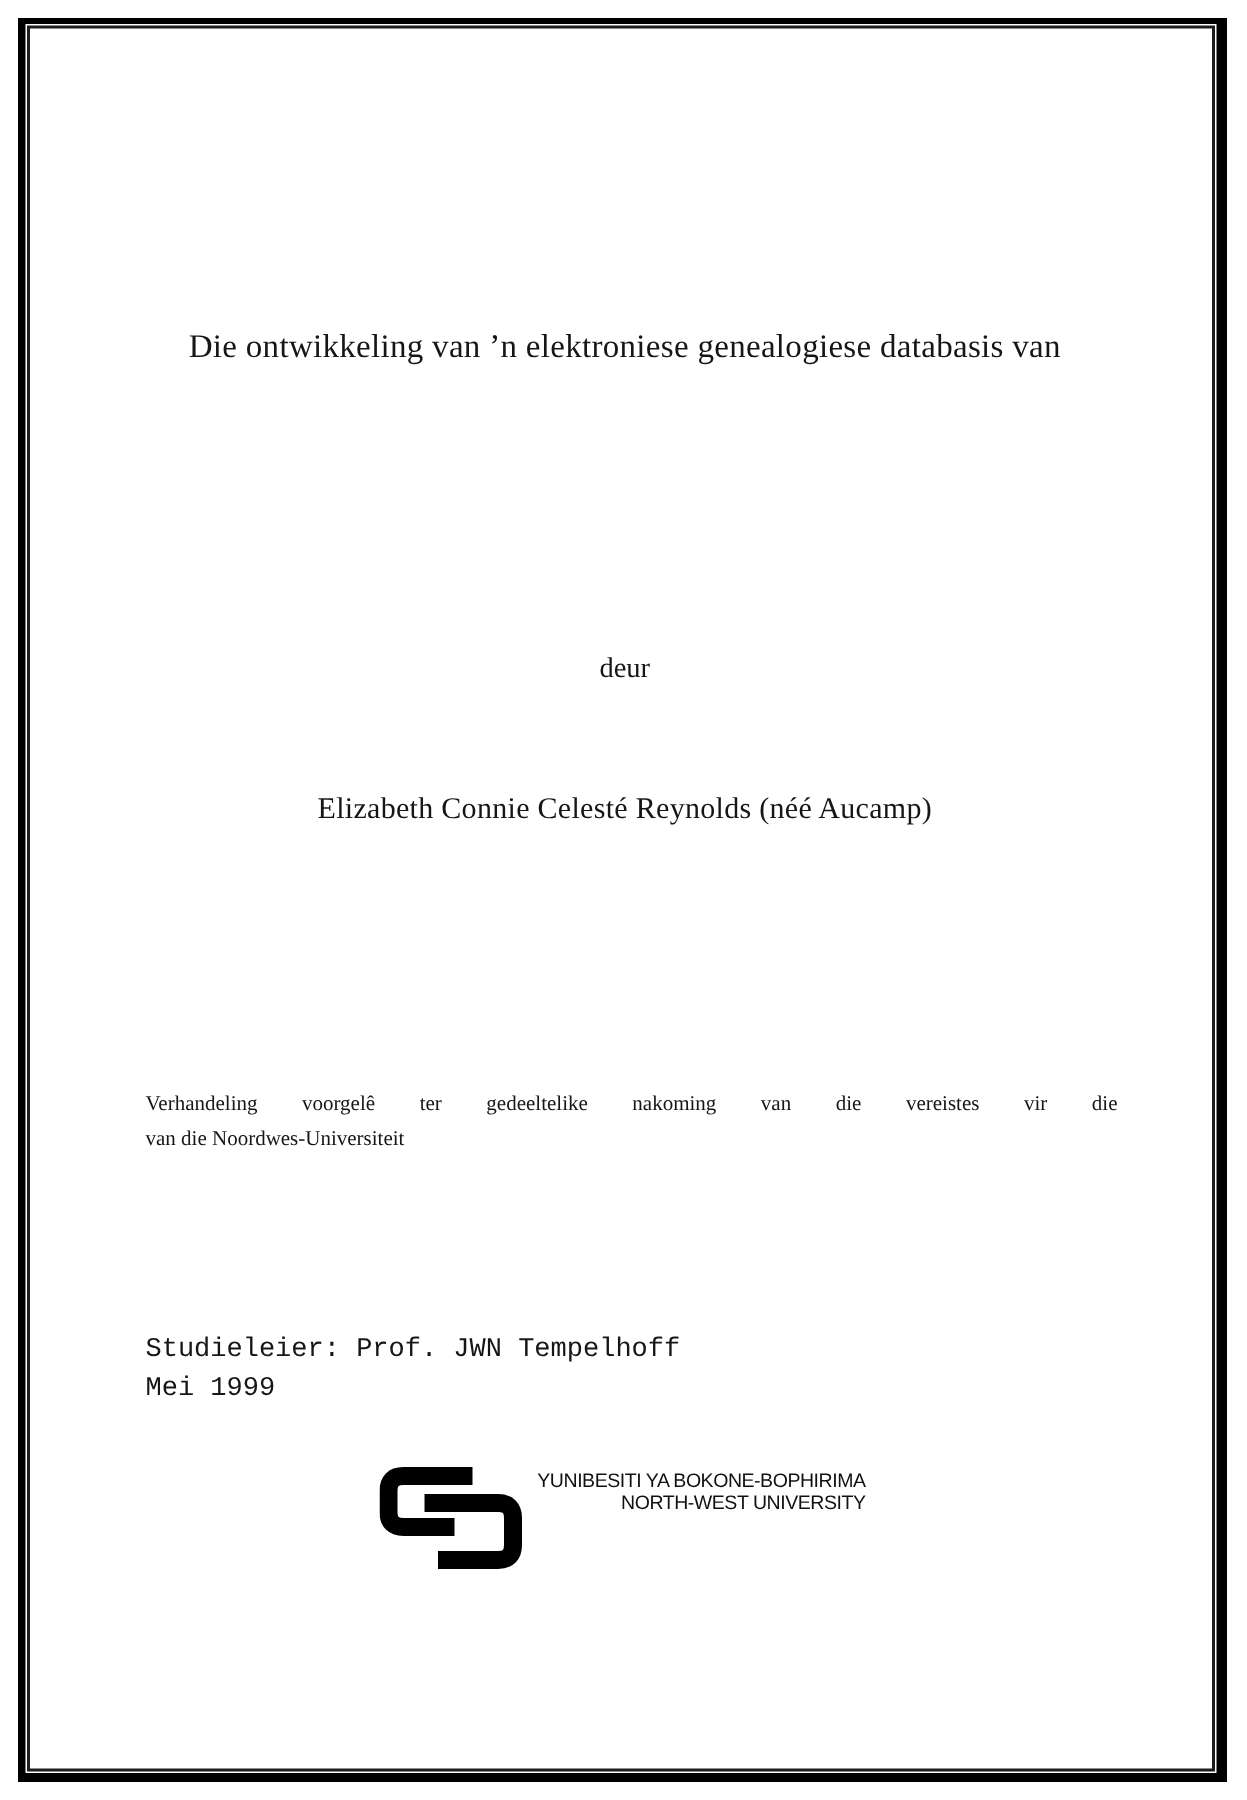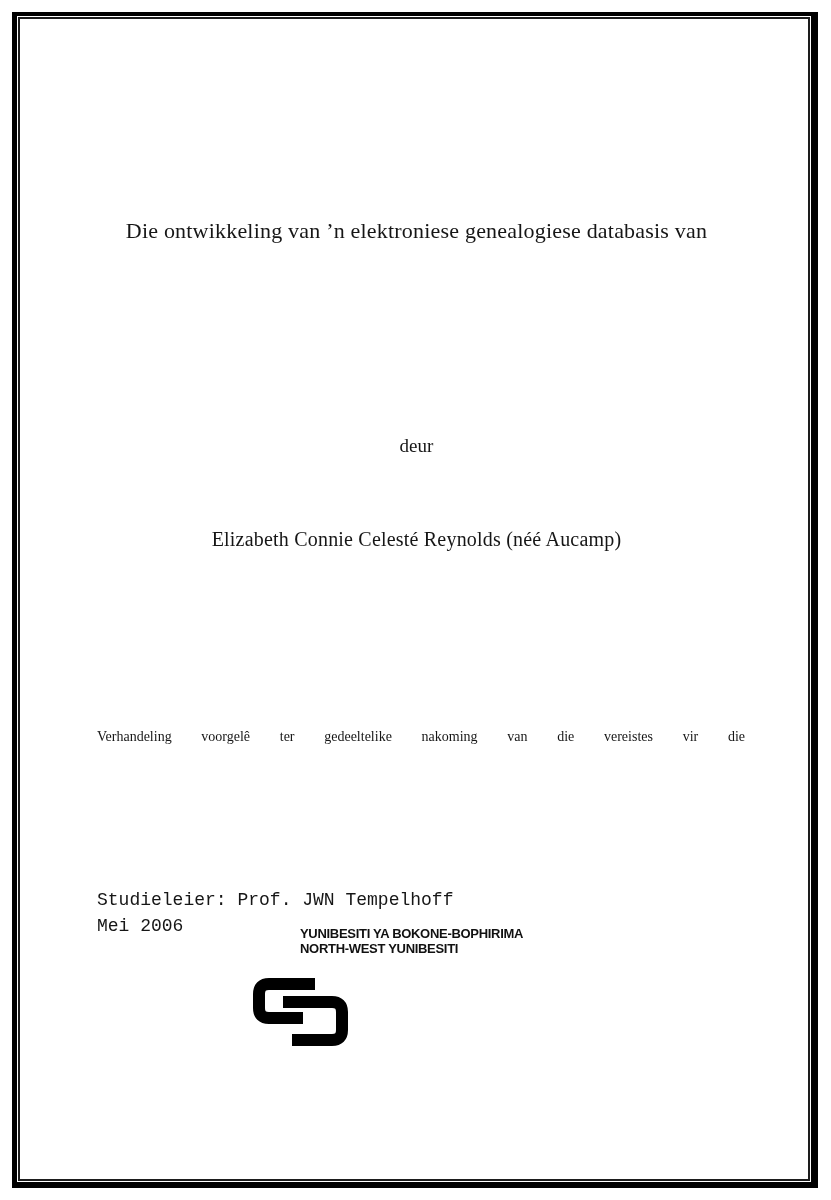--- a/index.html
+++ b/index.html
@@ -55,24 +55,24 @@
   .supervisor {
     top:887px; left:97px;
     font-size:18px;
     line-height:26px;
     font-family:Liberation Mono, monospace;
   }
   .logo-mark-box {
     top:978px; left:253px; width:95px; height:70px;
   }
   .logo-wordmark {
-    top:926px; left:300px; width:277px;
-    text-align:left;
+    top:979px; left:300px; width:277px;
+    text-align:right;
     font-family:"Liberation Sans", sans-serif;
-    font-weight:700;
+    font-weight:400;
     font-size:13px;
     line-height:15px;
     letter-spacing:-0.3px;
     color:#111111;
     white-space:nowrap;
   }
 </style>
 </head>
 <body>
 
@@ -85,32 +85,33 @@
   <div class="abs centered title">
     <div>Die ontwikkeling van ’n elektroniese genealogiese databasis van</div>
   </div>
 
   <div class="abs centered byline">deur</div>
 
   <div class="abs centered author">Elizabeth Connie Celesté Reynolds (néé Aucamp)</div>
 
   <div class="abs statement">
     <div class="justified">Verhandeling voorgelê ter gedeeltelike nakoming van die vereistes vir die</div>
+    <div>van die Noordwes-Universiteit</div>
   </div>
 
   <div class="abs supervisor">
     <div>Studieleier: Prof. JWN Tempelhoff</div>
-    <div>Mei 2006</div>
+    <div>Mei 1999</div>
   </div>
 
   <div class="abs logo-mark-box">
     <svg width="95" height="70" viewBox="0 0 95 70" xmlns="http://www.w3.org/2000/svg" aria-hidden="true">
       <path d="M62 6 H16 Q6 6 6 16 V30 Q6 40 16 40 H50" fill="none" stroke="#000000" stroke-width="12" stroke-linecap="butt"></path>
       <path d="M30 24 H79 Q89 24 89 34 V52 Q89 62 79 62 H39" fill="none" stroke="#000000" stroke-width="12" stroke-linecap="butt"></path>
     </svg>
   </div>
 
   <div class="abs logo-wordmark">
     <div>YUNIBESITI YA BOKONE-BOPHIRIMA</div>
-    <div>NORTH-WEST YUNIBESITI</div>
+    <div>NORTH-WEST UNIVERSITY</div>
   </div>
 
 </div>
 
 </body></html>

